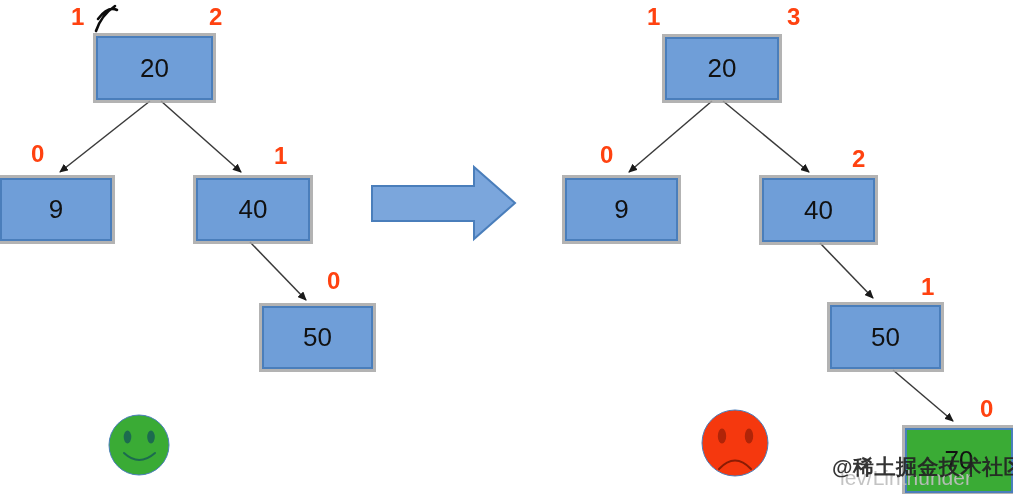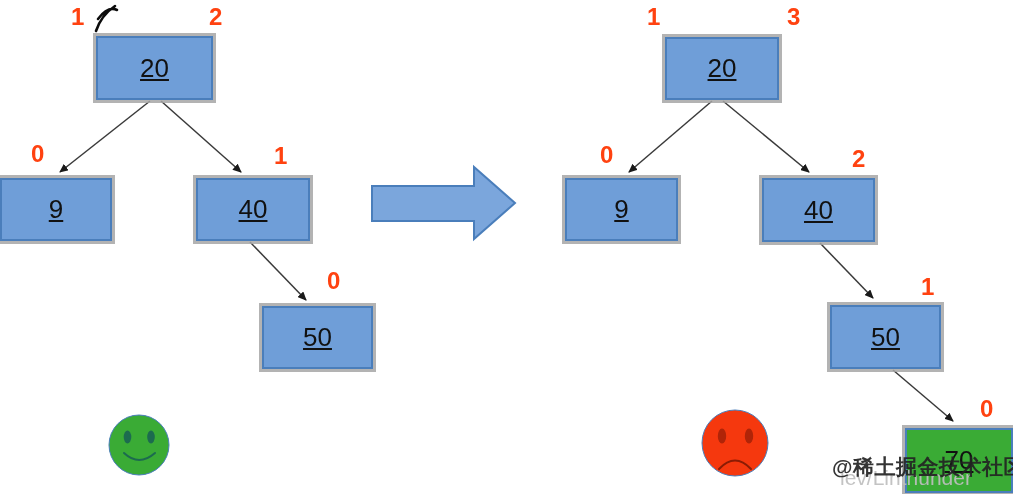--- a/index.html
+++ b/index.html
@@ -12,21 +12,20 @@
   }
   .layer{position:absolute;left:0;top:0;width:1013px;height:494px;}
   .tree-node{
     position:absolute;
     background:#6f9ed8;
     border:2px solid #4a7ebb;
     box-shadow:0 0 0 3px rgba(166,166,166,0.85);
     display:flex;align-items:center;justify-content:center;
     font-size:26px;color:#111;
     box-sizing:border-box;
-    text-decoration:underline;
   }
   .tree-node.green{
     background:#3aab35;
     border-color:#4a7ebb;
   }
   .bf-label{
     position:absolute;
     color:#ff4210;
     font-size:24px;
     font-weight:700;

